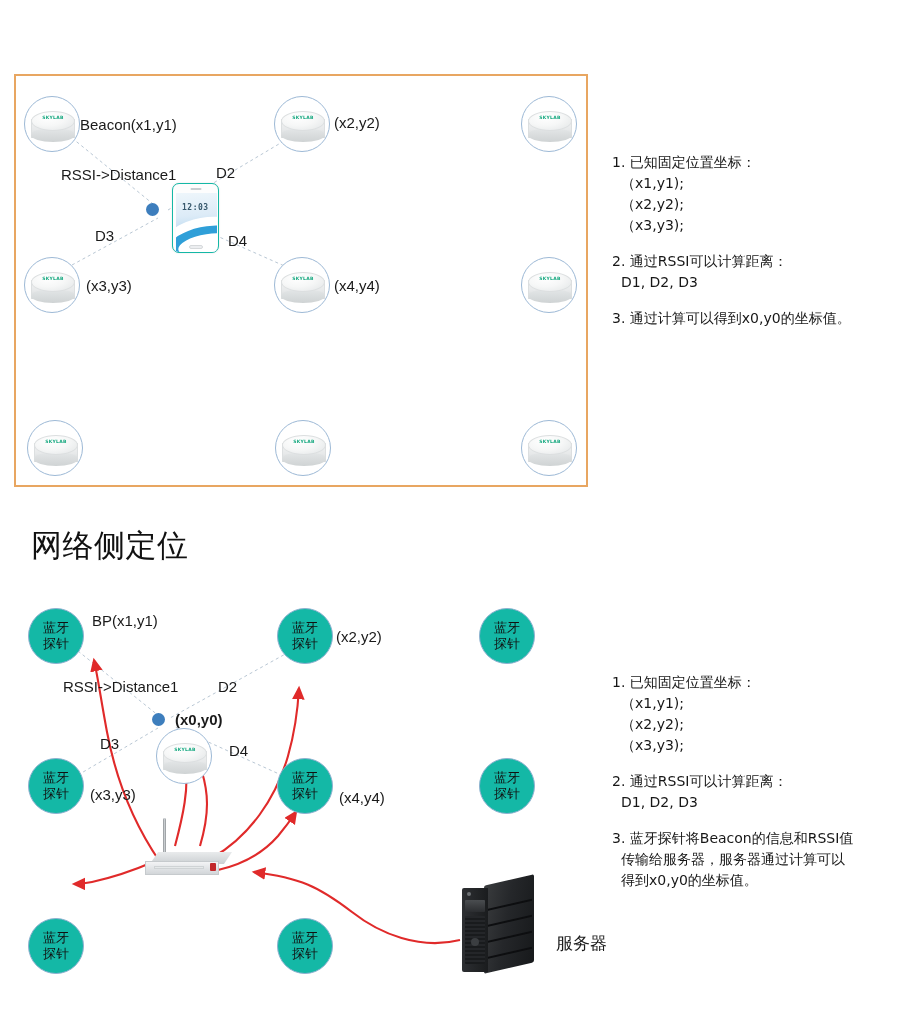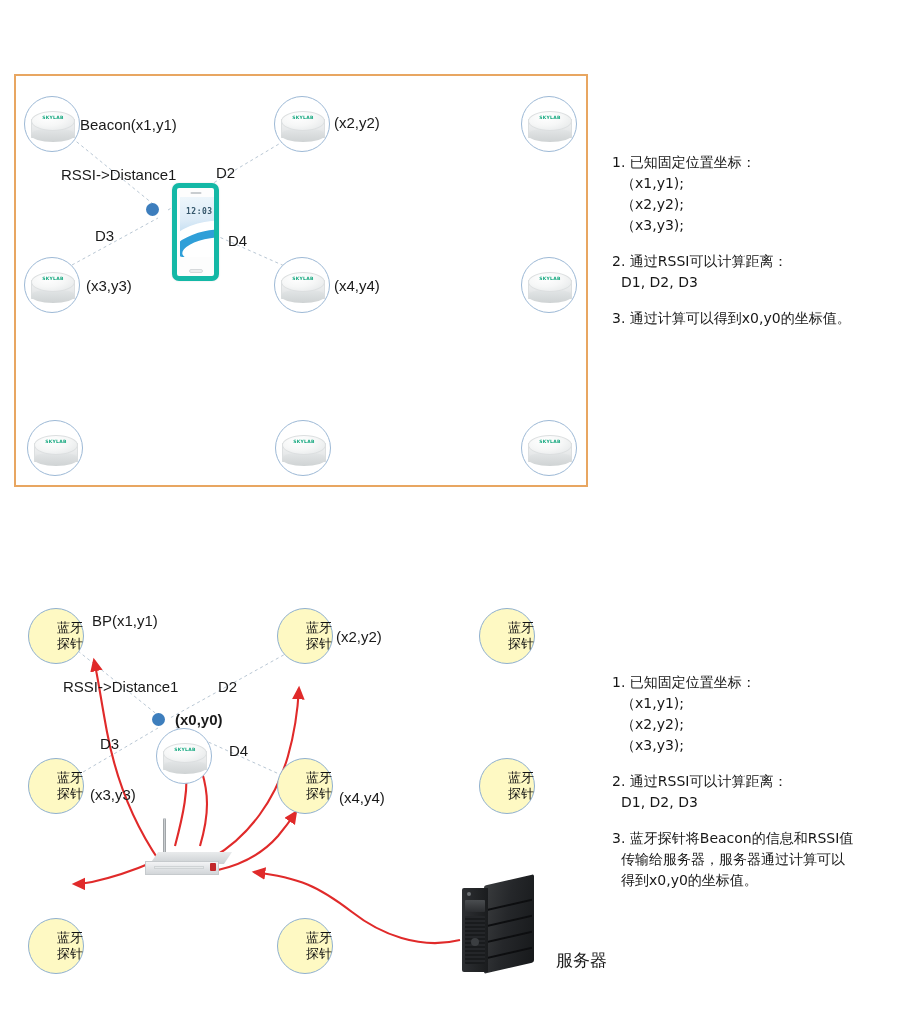--- a/index.html
+++ b/index.html
@@ -81,23 +81,23 @@
     font-family:"DejaVu Sans",sans-serif;
   }
 
   
   .probe-node{
     position:absolute;
     width:56px;height:56px;
     border:1px solid #8fb0d0;
     border-radius:50%;
     box-sizing:border-box;
-    background:#fef9c3;
+    background:#14b8a6;
     display:flex;flex-direction:column;
-    align-items:flex-end;justify-content:center;
+    align-items:center;justify-content:center;
     font-size:13px;line-height:16px;
     color:#111;
     font-family:"DejaVu Sans","Liberation Sans",sans-serif;
   }
 
   
   .lbl{
     position:absolute;
     font-size:15px;
     color:#1a1a1a;
@@ -115,24 +115,24 @@
     font-family:"DejaVu Sans","Liberation Sans",sans-serif;
     width:290px;
   }
   .notes p{margin:0;}
   .notes .gap{height:15px;}
   .notes .ind{padding-left:9px;}
 
   
   .phone{
     position:absolute;
-    width:47px;height:98px;
+    width:47px;height:70px;
     border-radius:7px;
     background:#fdfdfd;
-    border:5px solid #14b8a6;
+    border:1px solid #14b8a6;
     box-sizing:border-box;
     box-shadow:0 0 2px rgba(0,0,0,0.12);
     overflow:hidden;
   }
   .phone .earpiece{
     position:absolute;left:50%;top:4px;transform:translateX(-50%);
     width:11px;height:1.6px;border-radius:1px;background:#c9cdd0;
   }
   .phone .screen{
     position:absolute;left:3px;top:9px;width:41px;height:60px;
@@ -364,20 +364,21 @@
     <p class="ind">（x1,y1);</p>
     <p class="ind">（x2,y2);</p>
     <p class="ind">（x3,y3);</p>
     <div class="gap"></div>
     <p>2. 通过RSSI可以计算距离：</p>
     <p class="ind">D1, D2, D3</p>
     <div class="gap"></div>
     <p>3. 通过计算可以得到x0,y0的坐标值。</p>
   </div>
 
+  <div class="section-title" id="title-bottom">网络侧定位</div>
 
   <svg class="overlay">
     <defs>
       <marker id="redarrow" markerWidth="7" markerHeight="7" refX="5.4" refY="3" orient="auto">
         <path d="M0,0 L6.5,3 L0,6 z" fill="#e02a2a"></path>
       </marker>
     </defs>
 
     <g stroke="#b9c7d4" stroke-width="1" stroke-dasharray="3,3" fill="none">
       <line x1="78" y1="651" x2="159" y2="716"></line>
@@ -470,21 +471,21 @@
     <div class="bay" style="top:24px;"></div>
     <div class="bay" style="top:40px;"></div>
     <div class="bay" style="top:56px;"></div>
     <div class="bay" style="top:72px;"></div>
     <div class="front"></div>
     <div class="dot"></div>
     <div class="panel"></div>
     <div class="grill"></div>
     <div class="badge"></div>
   </div>
-  <div class="lbl cjk" style="left:556px;top:932px;font-size:17px;margin-top:17px;">服务器</div>
+  <div class="lbl cjk" style="left:556px;top:932px;font-size:17px;">服务器</div>
 
   <div class="notes" style="left:612px;top:672px;">
     <p>1. 已知固定位置坐标：</p>
     <p class="ind">（x1,y1);</p>
     <p class="ind">（x2,y2);</p>
     <p class="ind">（x3,y3);</p>
     <div class="gap"></div>
     <p>2. 通过RSSI可以计算距离：</p>
     <p class="ind">D1, D2, D3</p>
     <div class="gap"></div>

